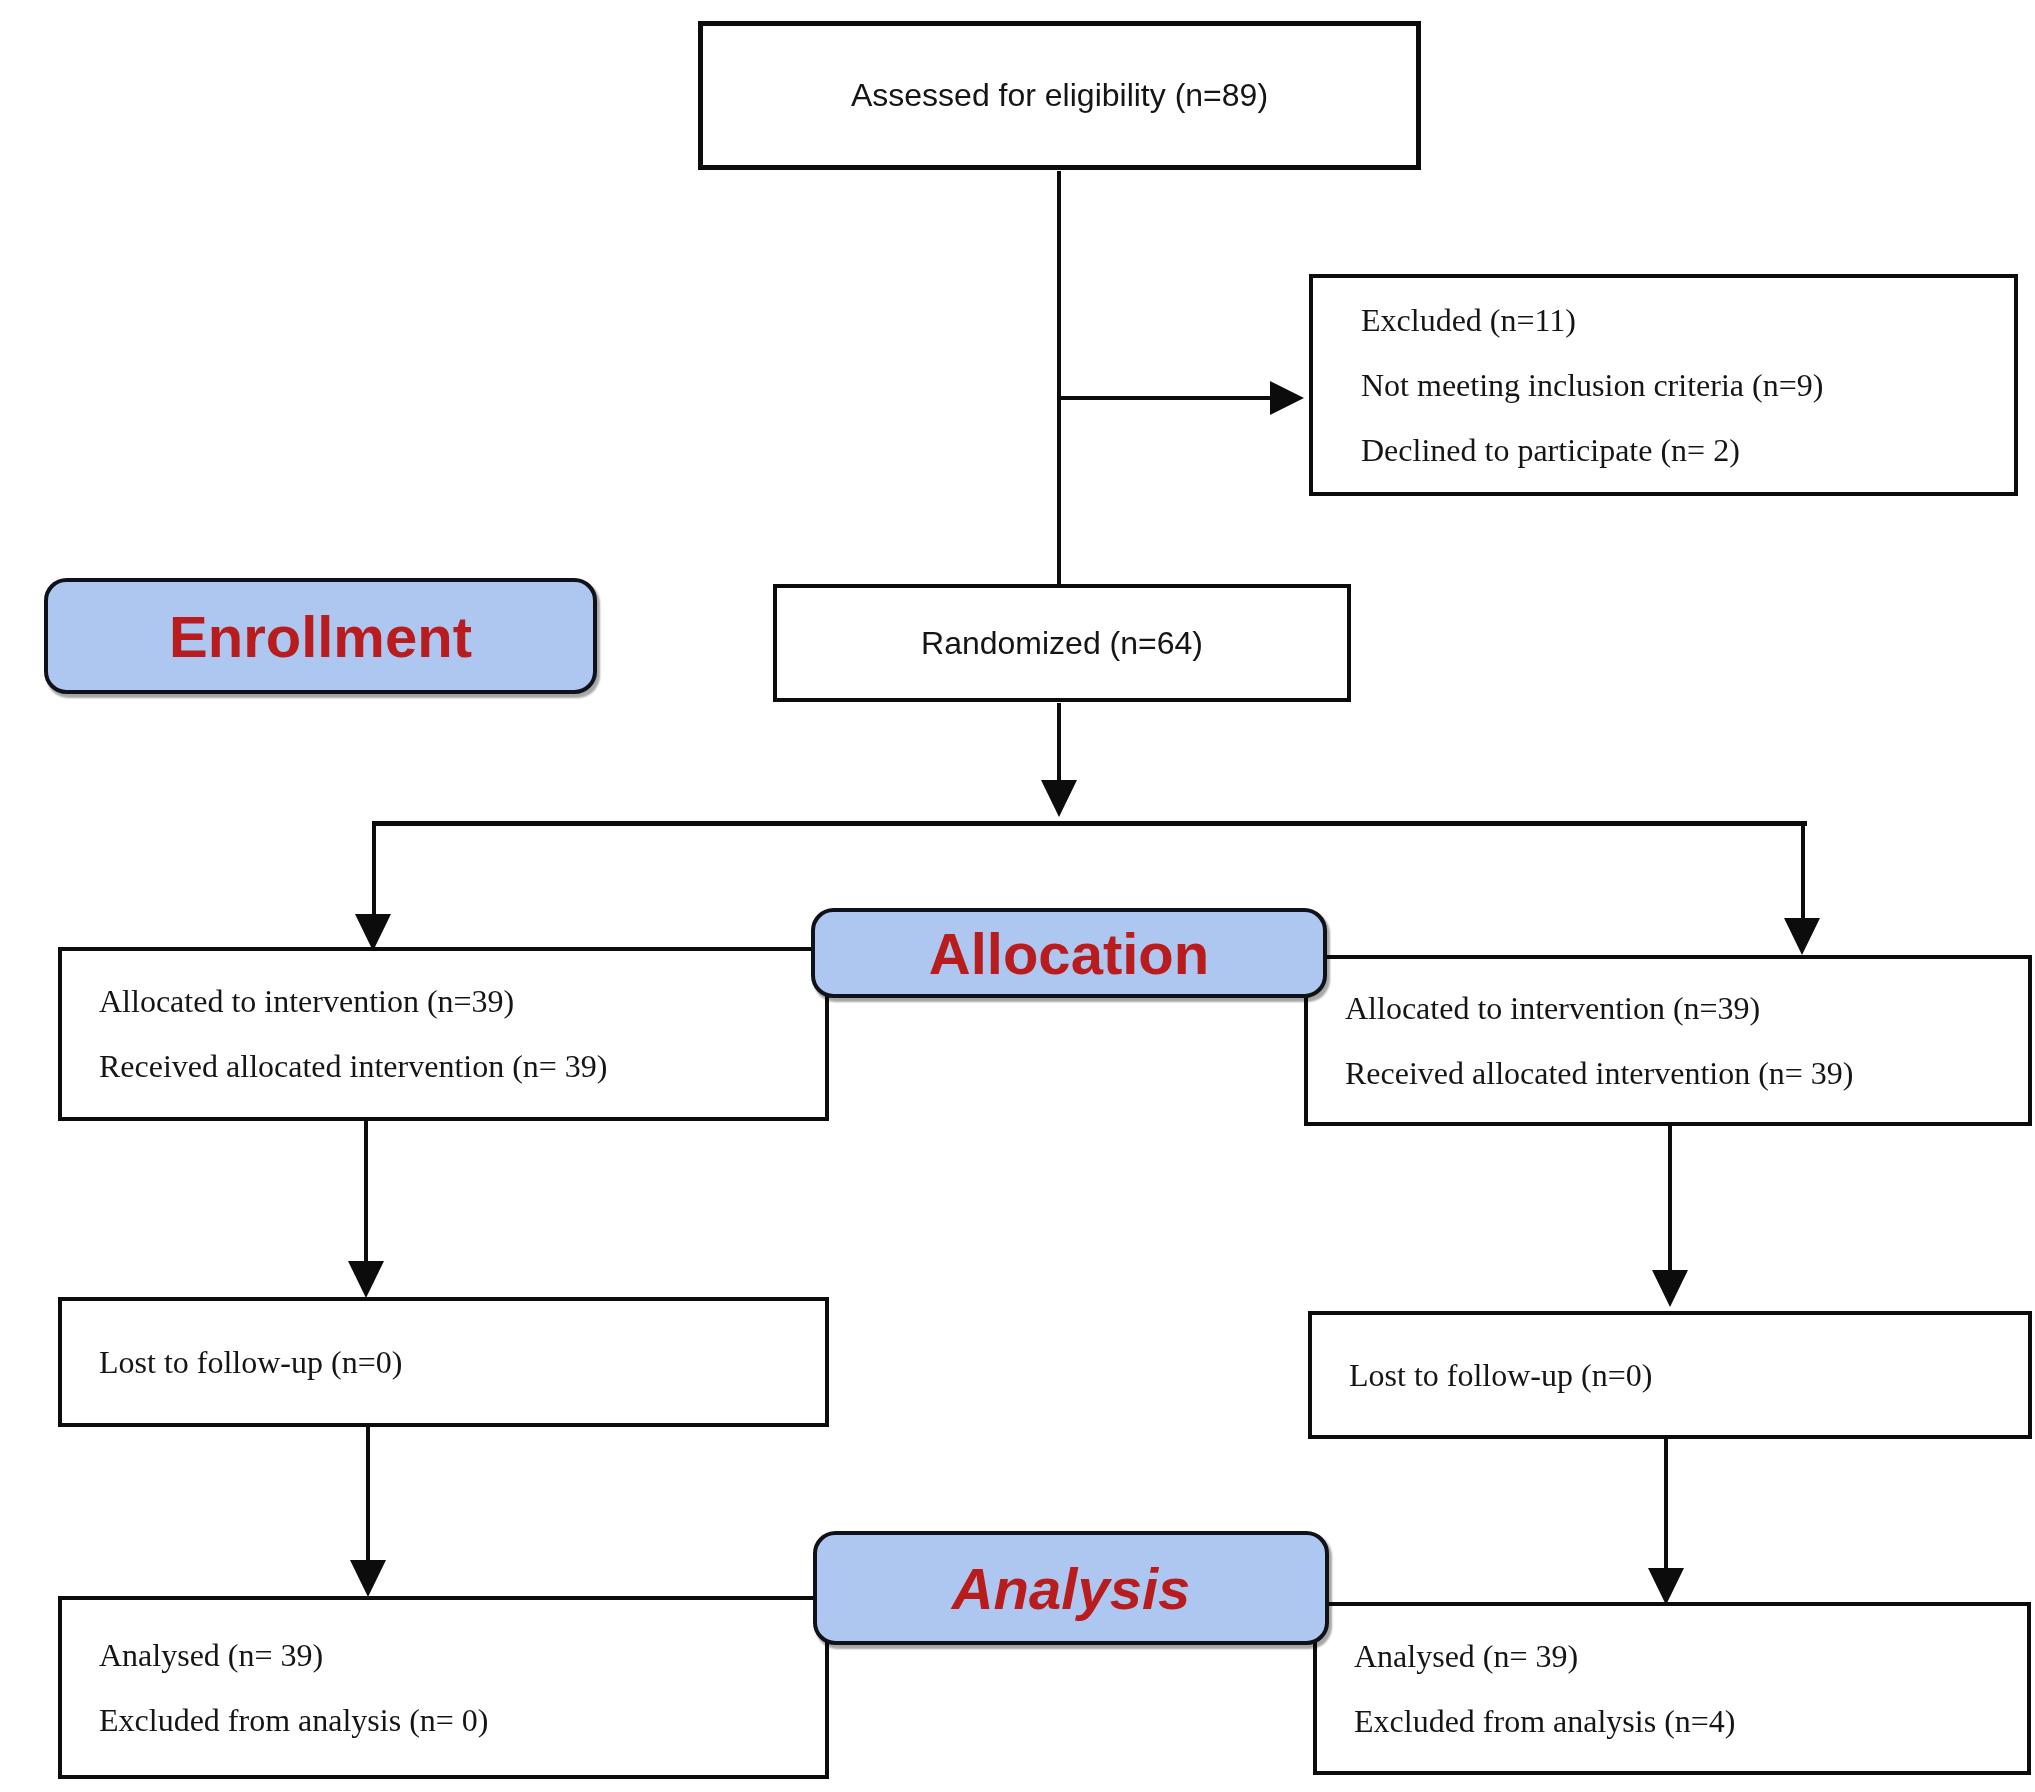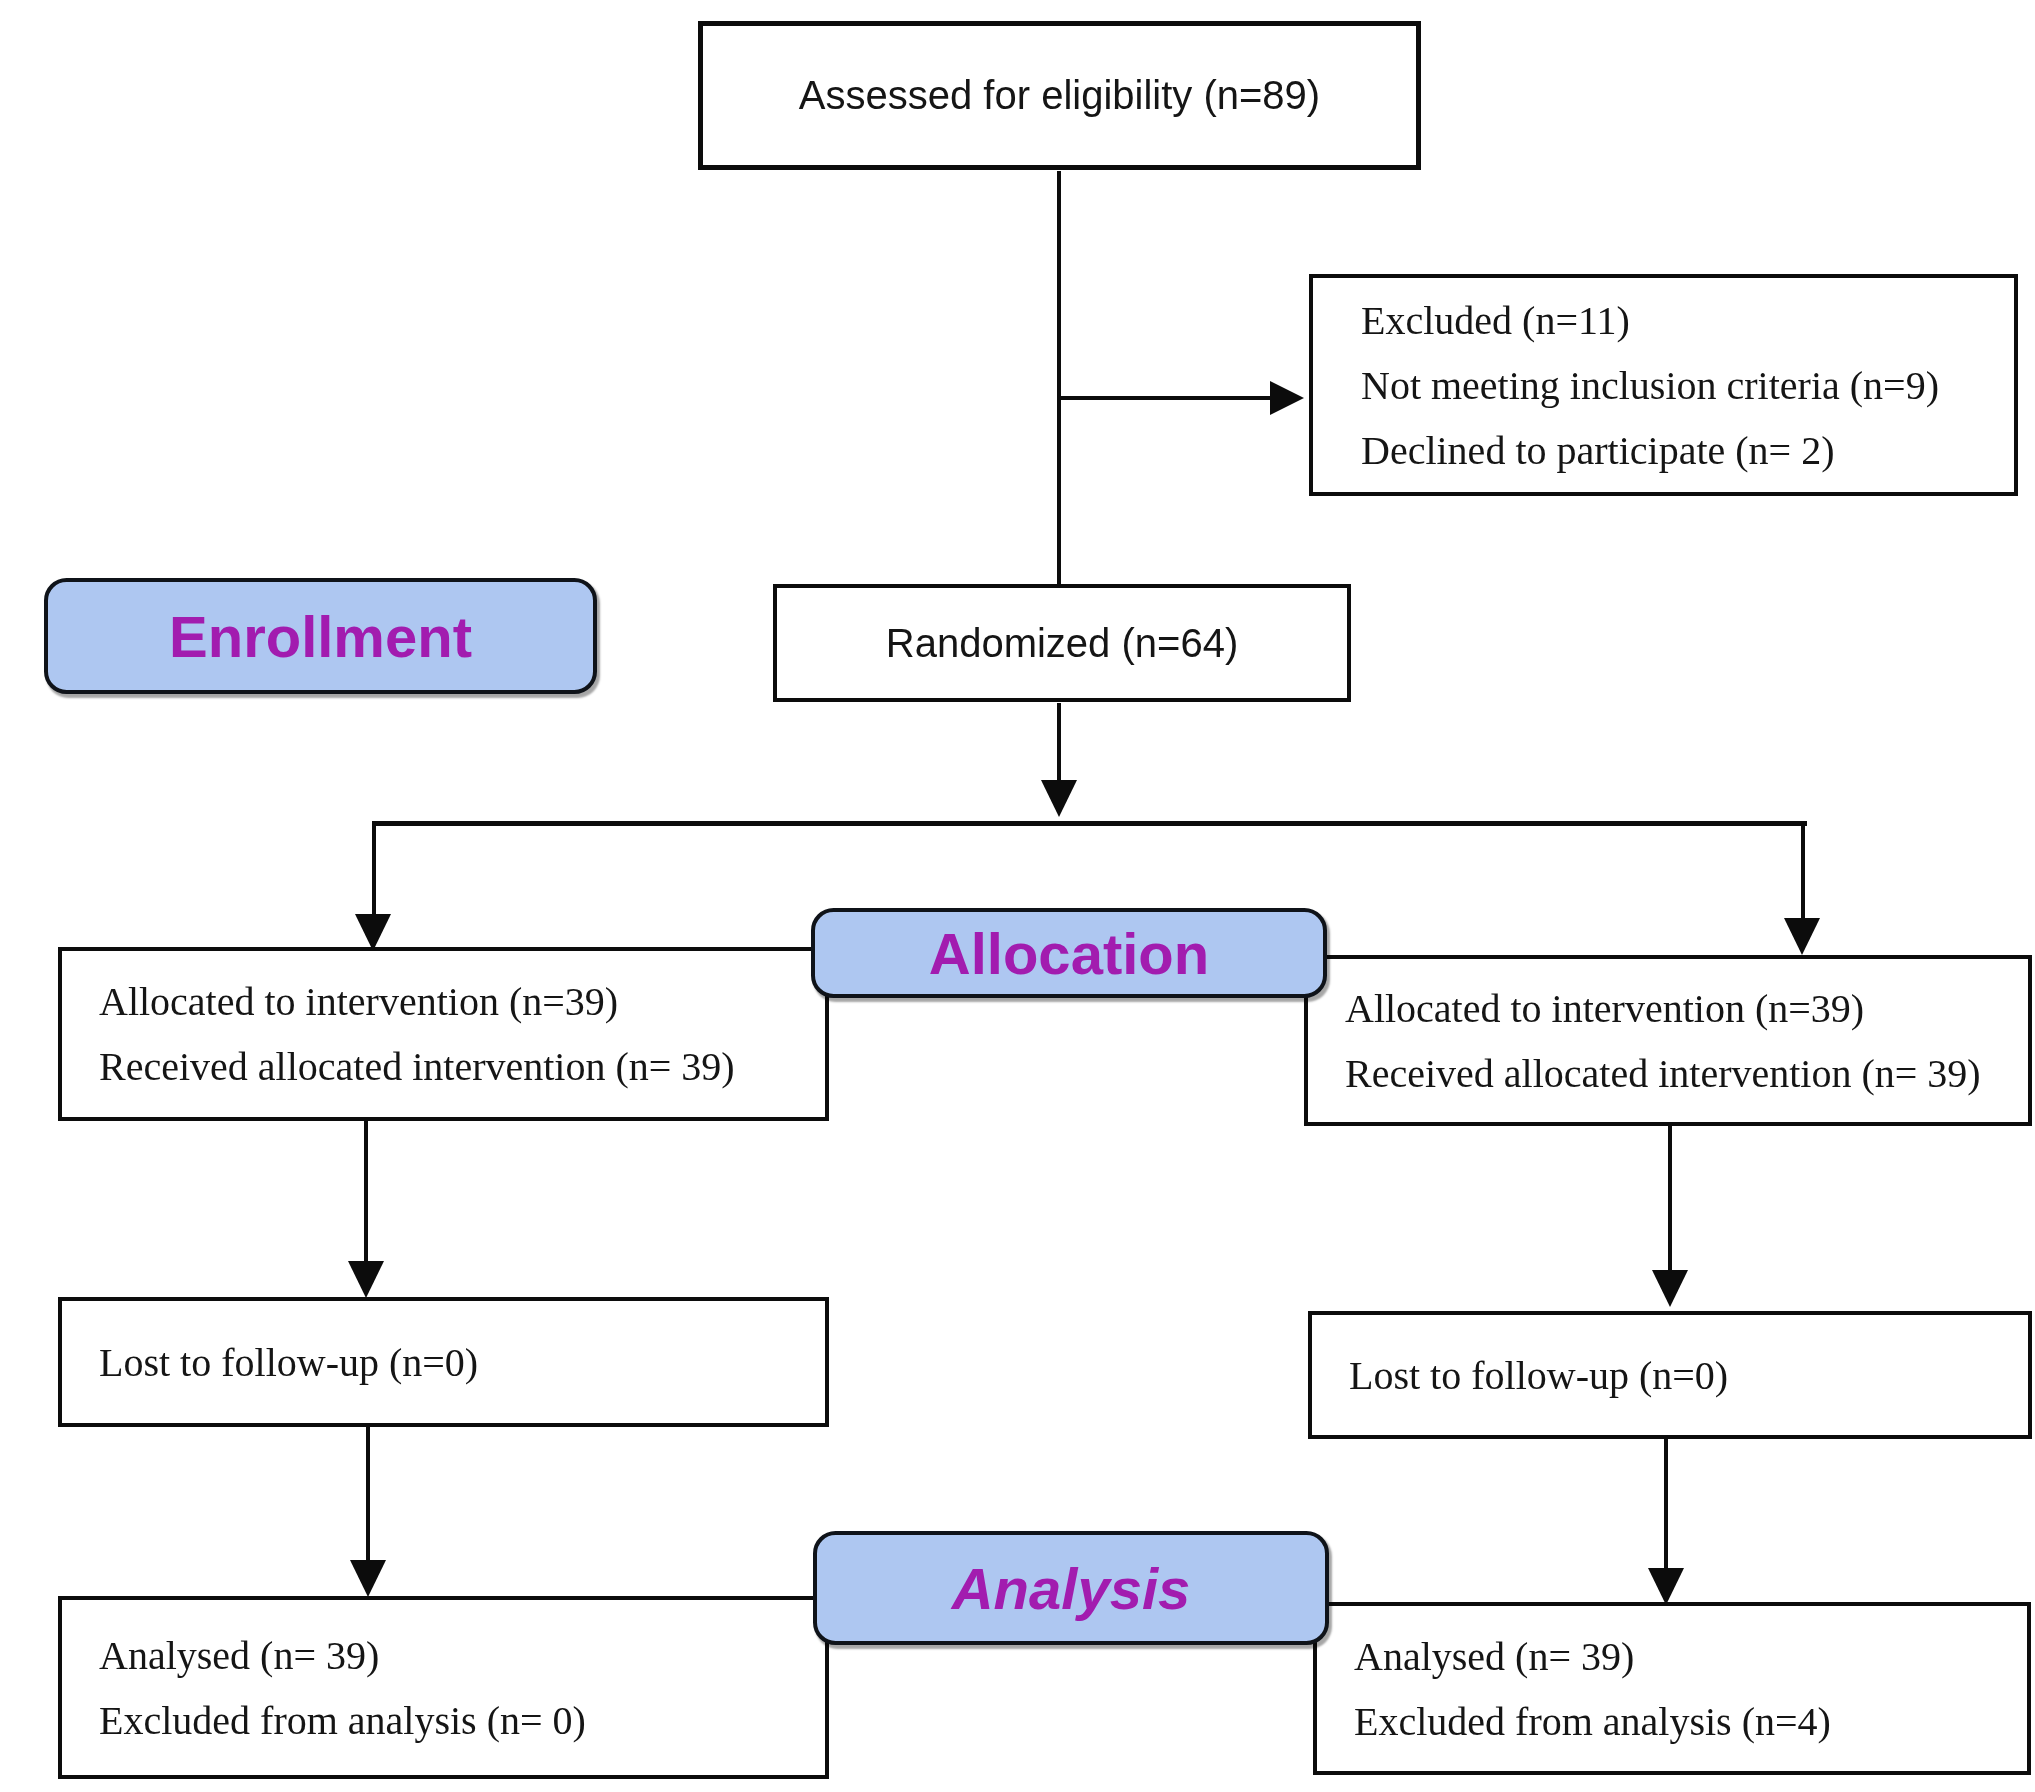--- a/index.html
+++ b/index.html
@@ -14,40 +14,40 @@
   
   .wbox{
     position:absolute;
     background:#ffffff;
     border:4.2px solid #0c0c0c;
     box-sizing:border-box;
     display:flex;
     flex-direction:column;
     justify-content:center;
     z-index:2;
-    font-size:40px;
+    font-size:32px;
     line-height:65px;
     white-space:nowrap;
   }
   .wbox.centered{align-items:center;text-align:center;}
   .wbox.leftpad{padding-left:37px;align-items:flex-start;text-align:left;font-family:Liberation Serif, serif;}
   
   .band{
     position:absolute;
     background:#AEC7F1;
     border:4.2px solid #0f1319;
     border-radius:22.6px;
     box-sizing:border-box;
     display:flex;
     align-items:center;
     justify-content:center;
     z-index:4;
     font-size:58px;
     font-weight:bold;
-    color:#a21caf;
+    color:#b91c1c;
     box-shadow:2.8px 3.5px 2.1px rgba(0,0,0,0.35);
     white-space:nowrap;
   }
   
   .vline,.hline{position:absolute;background:#0c0c0c;z-index:1;}
   
   .arrow-down{
     position:absolute;width:0;height:0;z-index:3;
     border-left:18.3px solid transparent;
     border-right:18.3px solid transparent;

